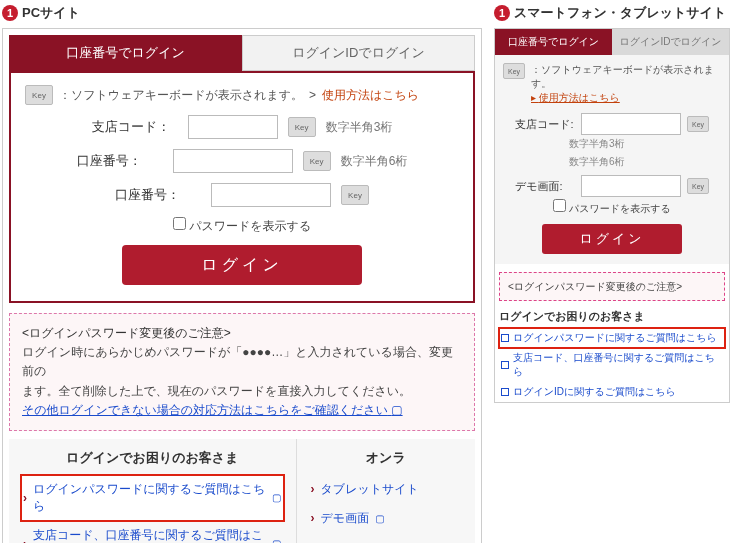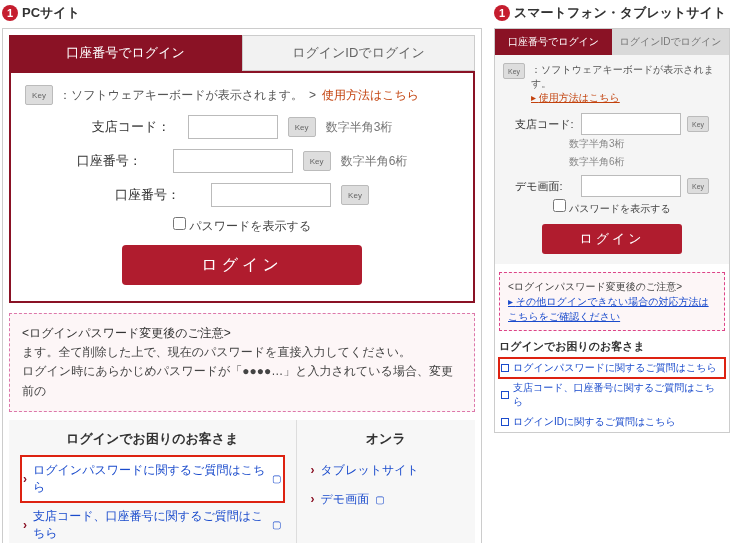--- a/index.html
+++ b/index.html
@@ -105,22 +105,25 @@
           <label>
             <input type="checkbox" style="">
             <span>パスワードを表示する</span>
           </label>
         </div>
         <button class="btn-login-pc">ログイン</button>
       </div>
 
       <div class="notice-pc">
         <div class="nt-title">&lt;ログインパスワード変更後のご注意&gt;</div>
+        <div>ログイン時にあらかじめパスワードが「●●●●…」と入力されている場合、変更前の</div>
         <div>ます。全て削除した上で、現在のパスワードを直接入力してください。</div>
-        <div>ログイン時にあらかじめパスワードが「●●●●…」と入力されている場合、変更前の</div>
+        <a href="#" class="nt-link">
+          <span>その他ログインできない場合の対応方法はこちらをご確認ください</span> <span>▢</span>
+        </a>
       </div>
 
       <div class="help-cols-pc">
         <div class="help-col left">
           <div class="help-head">ログインでお困りのお客さま</div>
           <a href="#" class="help-item hl-red">
             <span class="chev">›</span>
             <span>ログインパスワードに関するご質問はこちら</span>
               <span class="ext">▢</span>
           </a>
@@ -181,21 +184,20 @@
           <label>
             <input type="checkbox" style="">
             <span>パスワードを表示する</span>
           </label>
         </div>
         <button class="btn-login-sp">ログイン</button>
       </div>
 
       <div class="notice-sp">
         <div>&lt;ログインパスワード変更後のご注意&gt;</div>
-        <a href="#" class="nt-link">▸ <span>その他ログインできない場合の対応方法はこちらをご確認ください</span></a>
       </div>
 
       <div class="help-sp">
         <div class="hd">ログインでお困りのお客さま</div>
         <a href="#" class="hl">
             <span class="sq"></span>
             <span>ログインパスワードに関するご質問はこちら</span>
           </a>
         <a href="#">
             <span class="sq"></span>

